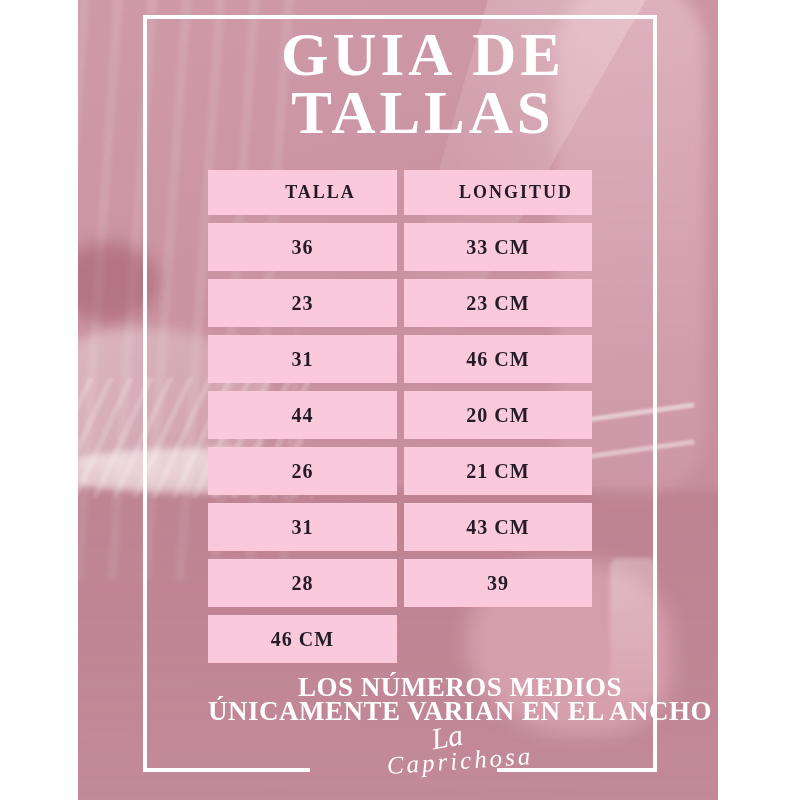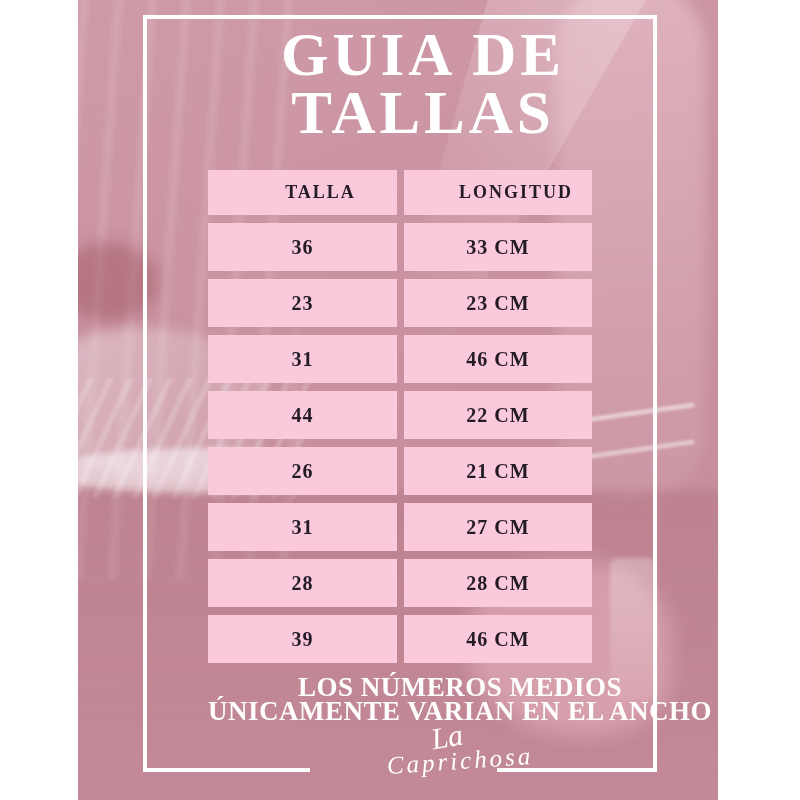--- a/index.html
+++ b/index.html
@@ -109,27 +109,26 @@
       <div class="cell hcell">TALLA</div>
       <div class="cell hcell">LONGITUD</div>
 
       <div class="cell dcell">36</div>
       <div class="cell dcell">33 CM</div>
       <div class="cell dcell">23</div>
       <div class="cell dcell">23 CM</div>
       <div class="cell dcell">31</div>
       <div class="cell dcell">46 CM</div>
       <div class="cell dcell">44</div>
-      <div class="cell dcell">22 CM</div>
+      <div class="cell dcell">20 CM</div>
       <div class="cell dcell">26</div>
       <div class="cell dcell">21 CM</div>
       <div class="cell dcell">31</div>
-      <div class="cell dcell">27 CM</div>
+      <div class="cell dcell">43 CM</div>
       <div class="cell dcell">28</div>
-      <div class="cell dcell">28 CM</div>
       <div class="cell dcell">39</div>
       <div class="cell dcell">46 CM</div>
     </div>
 
     <div class="footnote">
       <span>LOS NÚMEROS MEDIOS</span>
       <span>ÚNICAMENTE VARIAN EN EL ANCHO</span>
     </div>
 
     <div class="logo">

